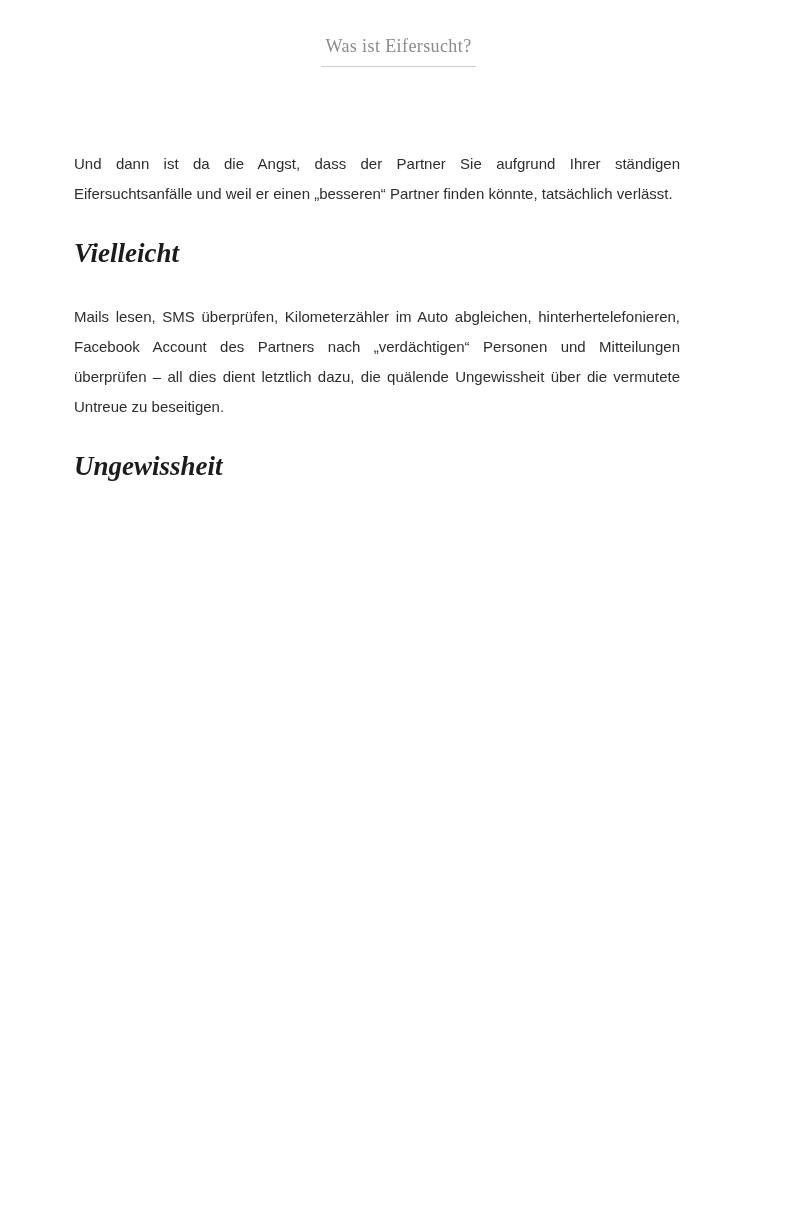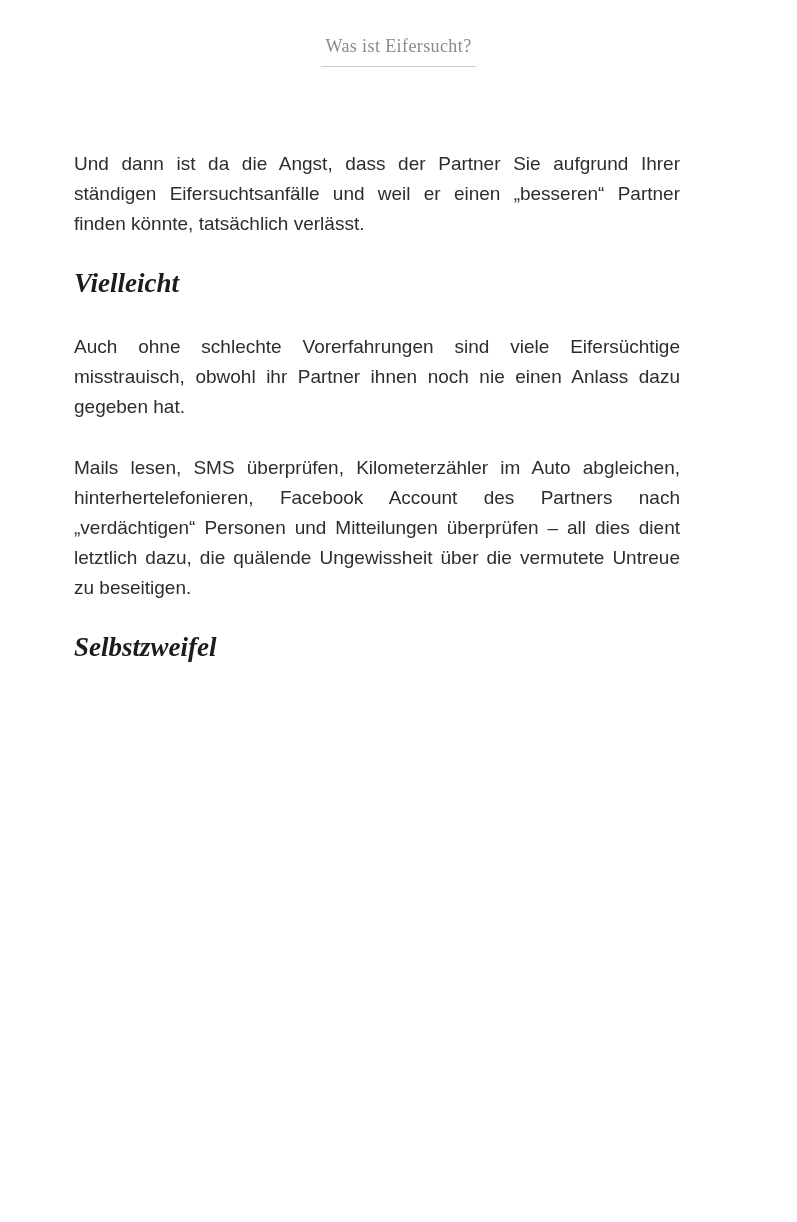--- a/index.html
+++ b/index.html
@@ -29,21 +29,21 @@
     color: #8b8b8b;
     padding: 0 4px 9px 4px;
     border-bottom: 1px solid #cccccc;
   }
   .page-content {
     margin-top: 82px;
     padding: 0 117px 0 74px;
   }
   .body-paragraph {
     font-family: "Liberation Sans", sans-serif;
-    font-size: 19px;
+    font-size: 15px;
     line-height: 30px;
     text-align: justify;
     hyphens: manual;
     -webkit-hyphens: manual;
     color: #2d2d2d;
     margin: 0 0 31px 0;
   }
   .section-heading {
     font-family: "Liberation Serif", serif;
     font-style: italic;
@@ -68,20 +68,19 @@
 <div class="page">
 
   <div class="running-header">
     <span class="header-text">Was ist Eifersucht?</span>
   </div>
 
   <div class="page-content">
 
   <p class="body-paragraph">Und dann ist da die Angst, dass der Partner Sie aufgrund Ihrer ständigen Eifersuchtsanfälle und weil er einen „besseren“ Partner finden könnte, tatsächlich verlässt.</p>
       <h2 class="section-heading">Vielleicht</h2>
-      <p class="body-paragraph">Auch ohne schlechte Vorerfahrungen sind viele Eifersüchtige misstrauisch, obwohl ihr Partner ihnen noch nie einen Anlass dazu gegeben hat.</p>
       <p class="body-paragraph">Mails lesen, SMS überprüfen, Kilometerzähler im Auto abglei­chen, hinterhertelefonieren, Facebook Account des Partners nach „verdächtigen“ Personen und Mitteilungen überprüfen – all dies dient letztlich dazu, die quälende Ungewissheit über die vermutete Untreue zu beseitigen.</p>
-      <h2 class="section-heading">Selbstzweifel</h2>
+      <h2 class="section-heading">Ungewissheit</h2>
     </div>
 
   <div class="page-number">10</div>
 
 </div>
 
 </body></html>

